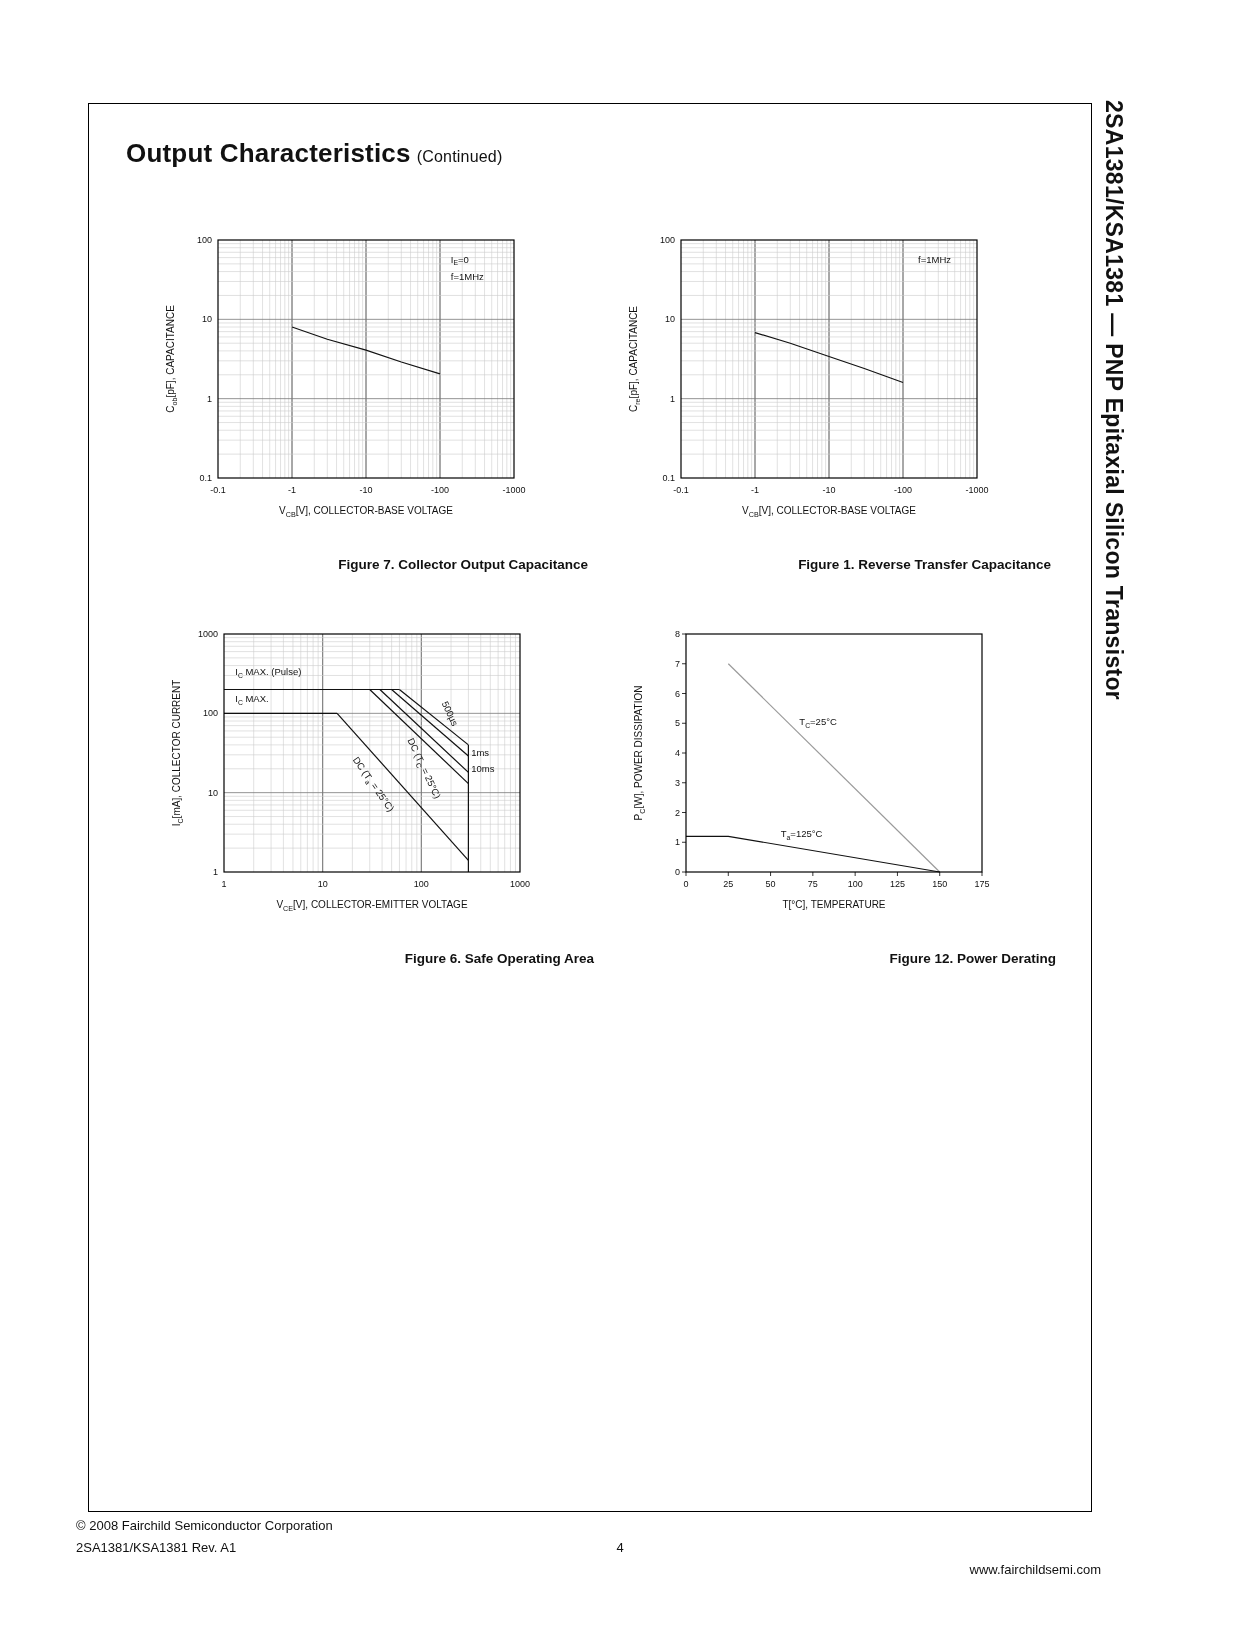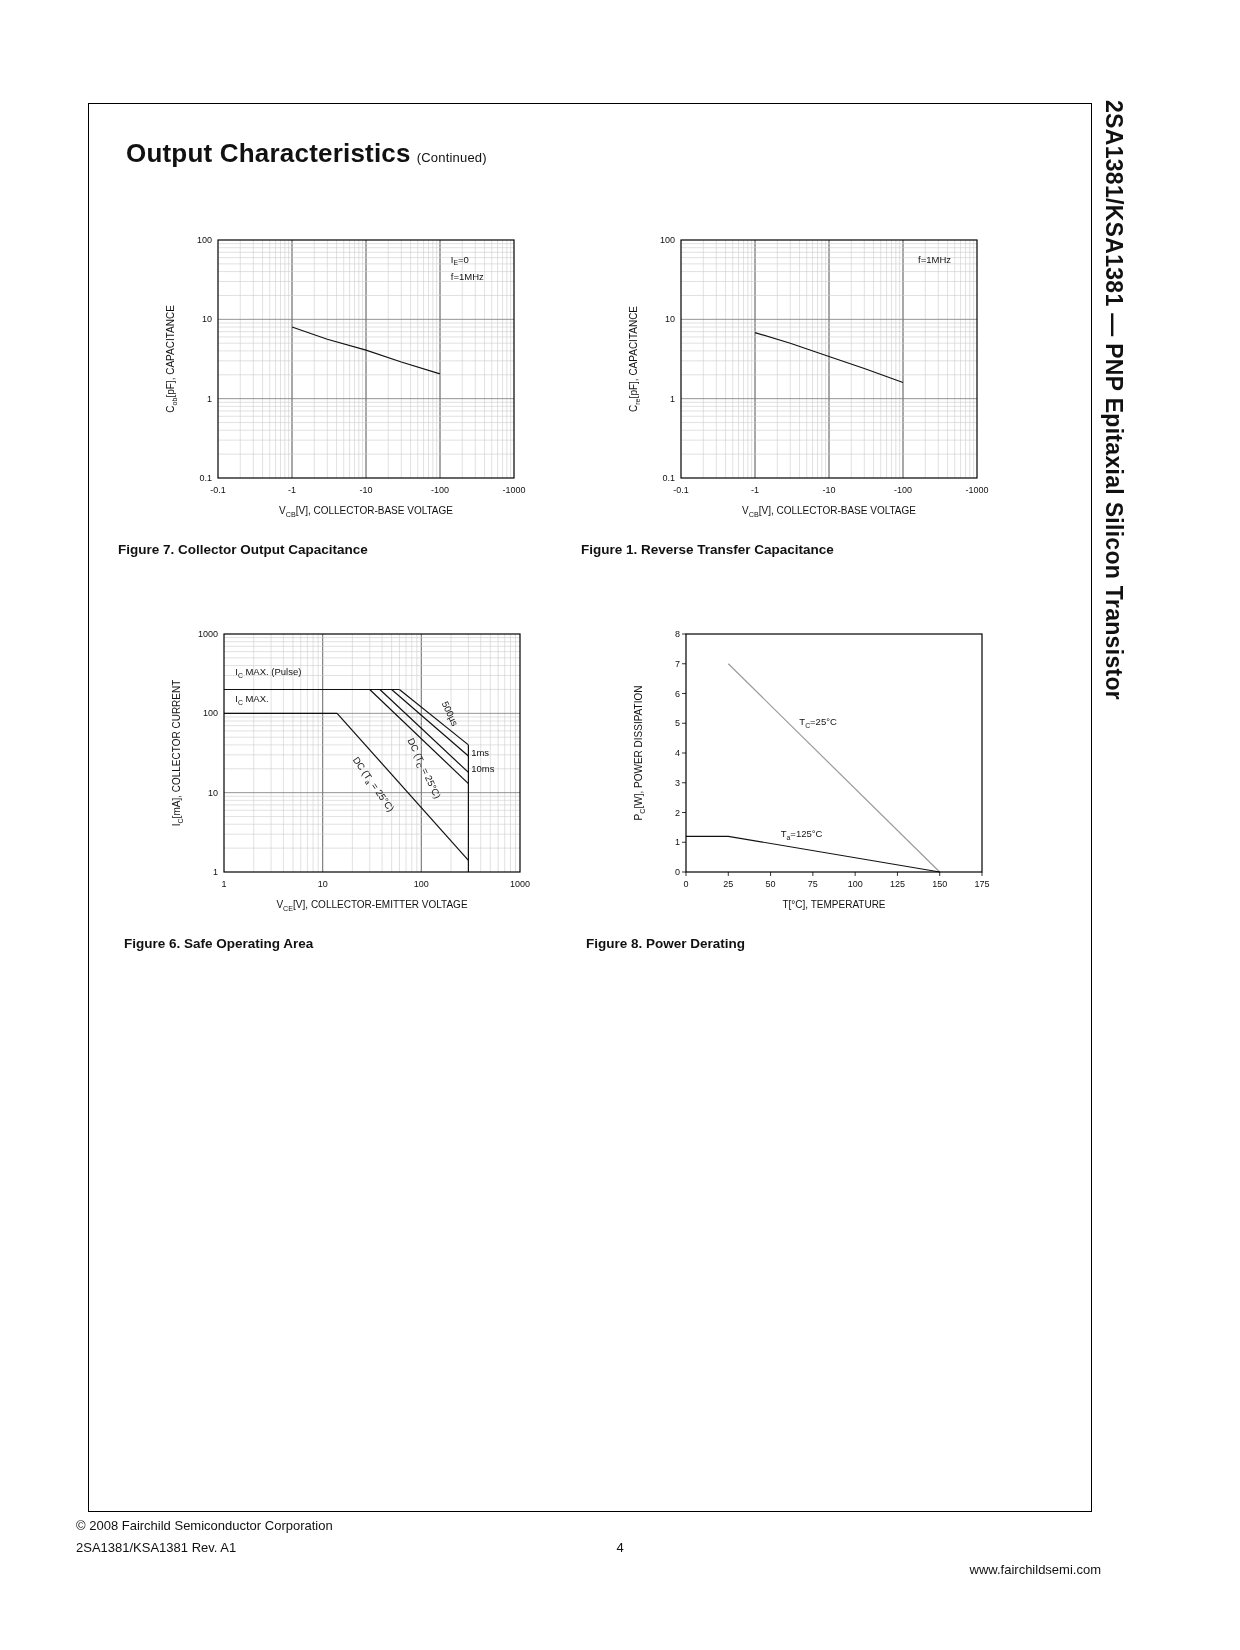--- a/index.html
+++ b/index.html
@@ -19,41 +19,41 @@
     border: 1.5px solid #000;
   }
   .doc-title {
     position: absolute;
     left: 126px; top: 138px;
     font-size: 26px;
     font-weight: bold;
     letter-spacing: 0.2px;
   }
   .doc-title .suffix {
-    font-size: 13px;
+    font-size: 16px;
     font-weight: normal;
     margin-left: 6px;
   }
   .side-title {
     position: absolute;
     left: 1100px; top: 100px;
     writing-mode: vertical-rl;
     font-size: 23px;
     font-weight: bold;
     white-space: nowrap;
     letter-spacing: 0.3px;
   }
   .figure { position: absolute; width: 470px; }
   .figure svg { display: block; }
   .fig-caption {
     width: 470px;
-    text-align: left;
+    text-align: right;
     font-weight: bold;
     font-size: 13.5px;
-    margin-top: 4px;
+    margin-top: 19px;
   }
   .fig7 { left: 118px; top: 226px; }
   .fig8 { left: 581px; top: 226px; }
   .fig9 { left: 124px; top: 620px; }
   .fig10 { left: 586px; top: 620px; }
   .footer-row1 { position: absolute; left: 0; top: 1518px; width: 1240px; font-size: 13px; }
   .footer-row2 { position: absolute; left: 0; top: 1540px; width: 1240px; font-size: 13px; }
   .footer-left { position: absolute; left: 76px; text-align: right; }
   .footer-right { position: absolute; right: 139px; margin-top: 44px; }
   .footer-center { width: 1240px; text-align: center; position: absolute; left: 0; }
@@ -363,21 +363,21 @@
         <text x="94" y="136" font-size="9" text-anchor="end" fill="#111" font-family="&quot;Liberation Sans&quot;, sans-serif"><tspan dy="0">4</tspan></text>
         <text x="94" y="165.75" font-size="9" text-anchor="end" fill="#111" font-family="&quot;Liberation Sans&quot;, sans-serif"><tspan dy="0">3</tspan></text>
         <text x="94" y="195.5" font-size="9" text-anchor="end" fill="#111" font-family="&quot;Liberation Sans&quot;, sans-serif"><tspan dy="0">2</tspan></text>
         <text x="94" y="225.25" font-size="9" text-anchor="end" fill="#111" font-family="&quot;Liberation Sans&quot;, sans-serif"><tspan dy="0">1</tspan></text>
         <text x="94" y="255" font-size="9" text-anchor="end" fill="#111" font-family="&quot;Liberation Sans&quot;, sans-serif"><tspan dy="0">0</tspan></text>
         <text x="248" y="288" font-size="10" text-anchor="middle" fill="#111" font-family="&quot;Liberation Sans&quot;, sans-serif"><tspan dy="0">T[°C], TEMPERATURE</tspan></text>
         <text x="0" y="0" font-size="10" text-anchor="middle" fill="#111" font-family="&quot;Liberation Sans&quot;, sans-serif" transform="translate(56,133) rotate(-90)"><tspan dy="0">P</tspan><tspan dy="3" font-size="7.199999999999999">C</tspan><tspan dy="-3">[W], POWER DISSIPATION</tspan></text>
         <text x="213.3257142857143" y="104.7375" font-size="9.5" text-anchor="start" fill="#111" font-family="&quot;Liberation Sans&quot;, sans-serif"><tspan dy="0">T</tspan><tspan dy="2.85" font-size="6.84">C</tspan><tspan dy="-2.85">=25°C</tspan></text>
         <text x="194.72" y="216.895" font-size="9.5" text-anchor="start" fill="#111" font-family="&quot;Liberation Sans&quot;, sans-serif"><tspan dy="0">T</tspan><tspan dy="2.85" font-size="6.84">a</tspan><tspan dy="-2.85">=125°C</tspan></text>
       </svg>
-    <div class="fig-caption">Figure 8. Power Derating</div>
+    <div class="fig-caption">Figure 12. Power Derating</div>
   </div>
 
   <div class="footer-row1">
     <span class="footer-left">© 2008 Fairchild Semiconductor Corporation</span>
     <span class="footer-right">www.fairchildsemi.com</span>
   </div>
   <div class="footer-row2">
     <span class="footer-left">2SA1381/KSA1381 Rev. A1</span>
     <span class="footer-center">4</span>
   </div>

